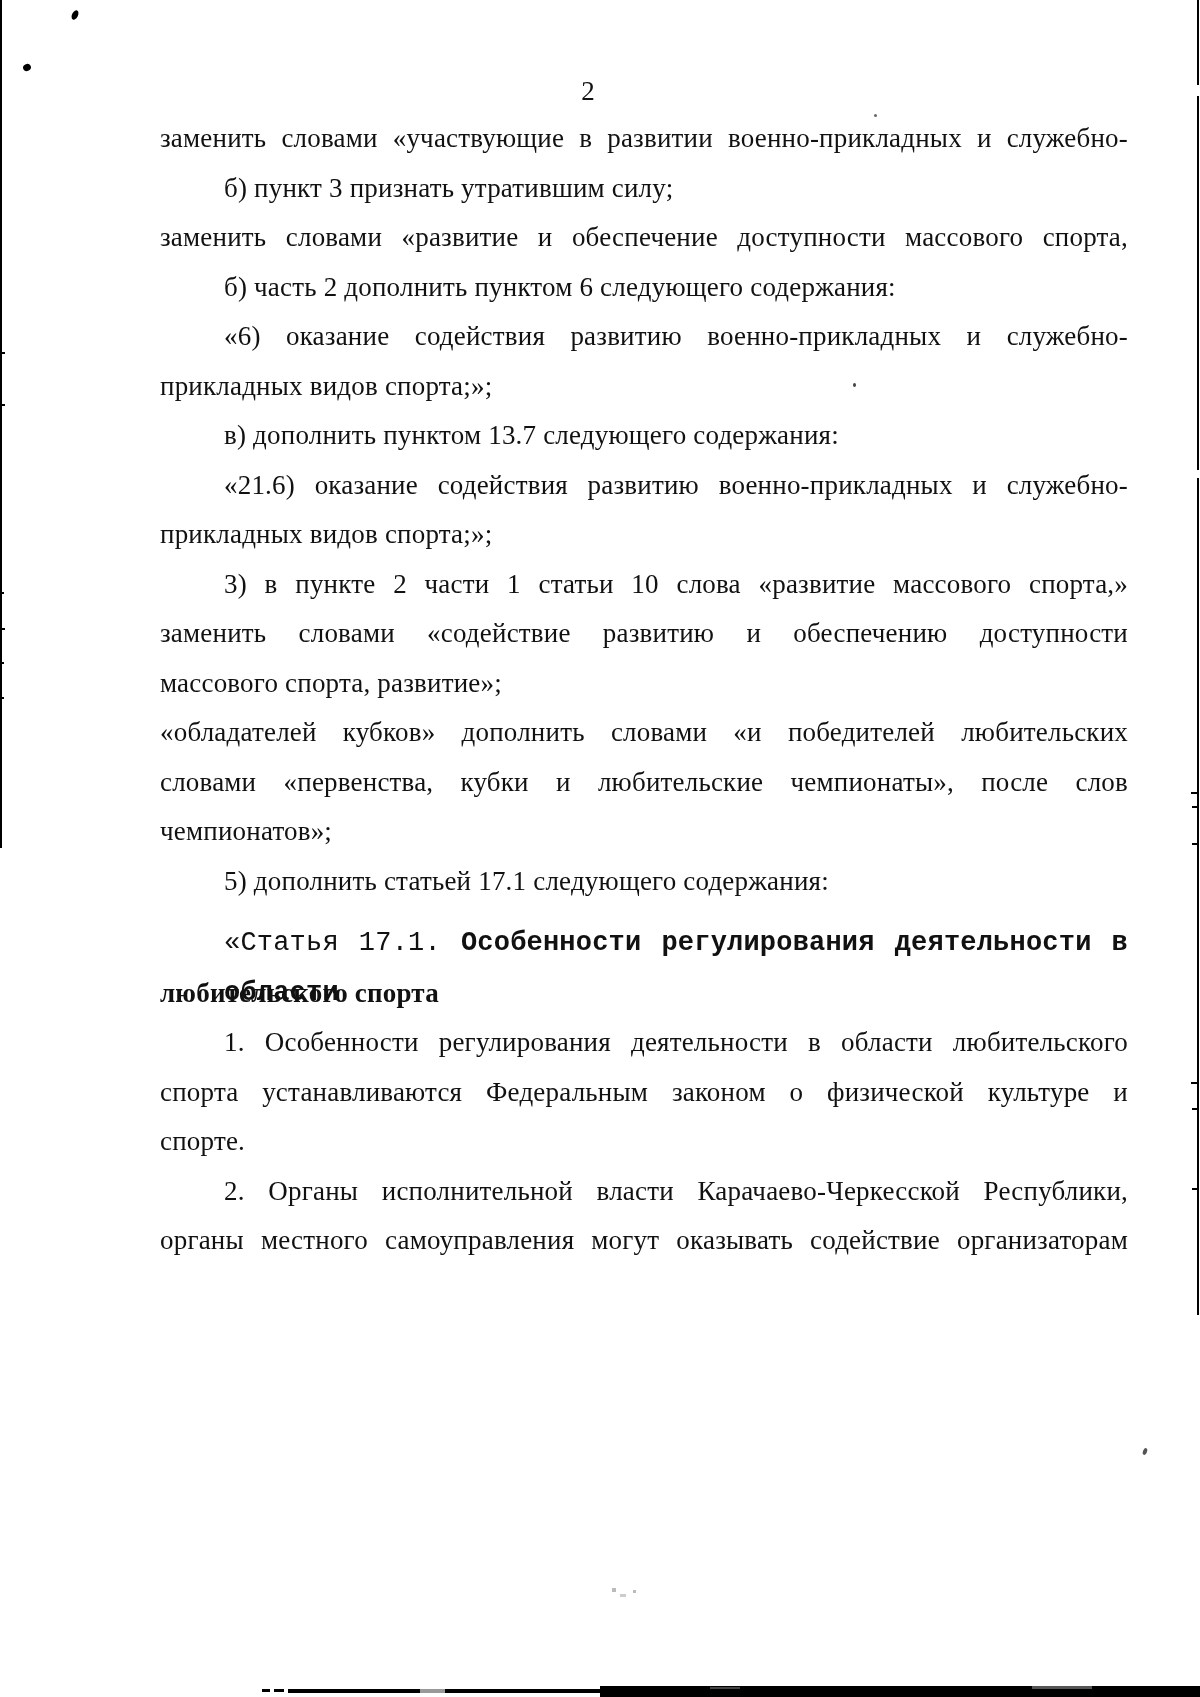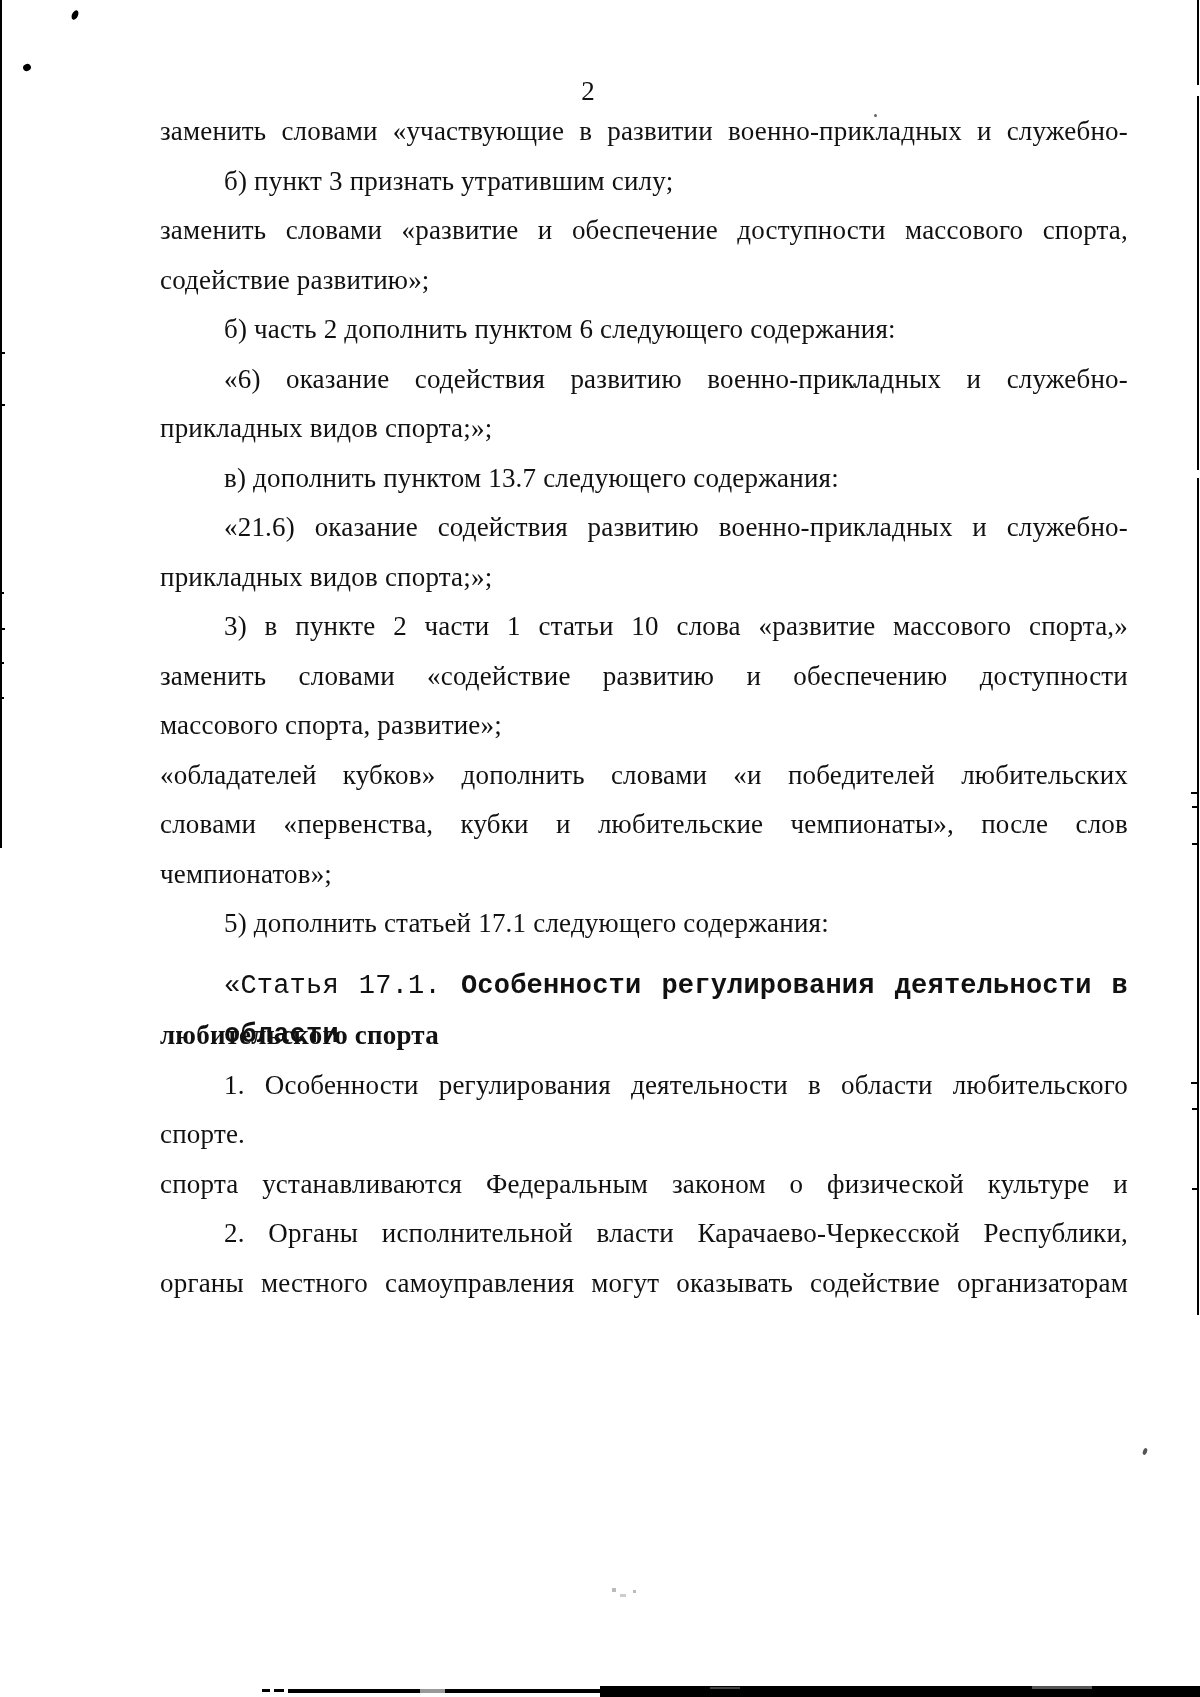--- a/index.html
+++ b/index.html
@@ -20,21 +20,21 @@
     position: absolute;
     top: 76px;
     left: 0;
     width: 1176px;
     text-align: center;
     font-size: 27px;
     color: #111111;
   }
   .text-block {
     position: absolute;
-    top: 107px;
+    top: 114px;
     left: 160px;
     width: 968px;
   }
   .line {
     height: 49.5px;
     line-height: 49.5px;
     font-size: 27px;
     white-space: nowrap;
     text-align: left;
     letter-spacing: 0.2px;
@@ -87,39 +87,38 @@
 <body>
 
 <div class="page">
 
   <div class="page-number">2</div>
 
   <div class="text-block">
       <div class="line just"><span>заменить словами «участвующие в развитии военно-прикладных и служебно-</span></div>
       <div class="line indent"><span>б) пункт 3 признать утратившим силу;</span></div>
       <div class="line just"><span>заменить словами «развитие и обеспечение доступности массового спорта,</span></div>
-      <div class="line"><span>содействие развитию»;</span></div>
       <div class="line indent"><span>б) часть 2 дополнить пунктом 6 следующего содержания:</span></div>
       <div class="line indent just"><span>«6) оказание содействия развитию военно-прикладных и служебно-</span></div>
       <div class="line"><span>прикладных видов спорта;»;</span></div>
       <div class="line indent"><span>в) дополнить пунктом 13.7 следующего содержания:</span></div>
       <div class="line indent just"><span>«21.6) оказание содействия развитию военно-прикладных и служебно-</span></div>
       <div class="line"><span>прикладных видов спорта;»;</span></div>
       <div class="line indent just"><span>3) в пункте 2 части 1 статьи 10 слова «развитие массового спорта,»</span></div>
       <div class="line just"><span>заменить словами «содействие развитию и обеспечению доступности</span></div>
       <div class="line"><span>массового спорта, развитие»;</span></div>
       <div class="line just"><span>«обладателей кубков» дополнить словами «и победителей любительских</span></div>
       <div class="line just"><span>словами «первенства, кубки и любительские чемпионаты», после слов</span></div>
       <div class="line"><span>чемпионатов»;</span></div>
       <div class="line indent"><span>5) дополнить статьей 17.1 следующего содержания:</span></div>
       <div class="line indent just gap"><span>«Статья 17.1. </span><span class="b">Особенности регулирования деятельности в области</span></div>
       <div class="line"><span class="b">любительского спорта</span></div>
       <div class="line indent just"><span>1. Особенности регулирования деятельности в области любительского</span></div>
+      <div class="line just"><span>спорта устанавливаются Федеральным законом о физической культуре и</span></div>
       <div class="line"><span>спорте.</span></div>
-      <div class="line just"><span>спорта устанавливаются Федеральным законом о физической культуре и</span></div>
       <div class="line indent just"><span>2. Органы исполнительной власти Карачаево-Черкесской Республики,</span></div>
       <div class="line just"><span>органы местного самоуправления могут оказывать содействие организаторам</span></div>
     </div>
 
   <div class="art edge-left-1"></div>
   <div class="art ltick-1"></div>
   <div class="art ltick-2"></div>
   <div class="art ltick-3"></div>
   <div class="art ltick-4"></div>
   <div class="art ltick-5"></div>

